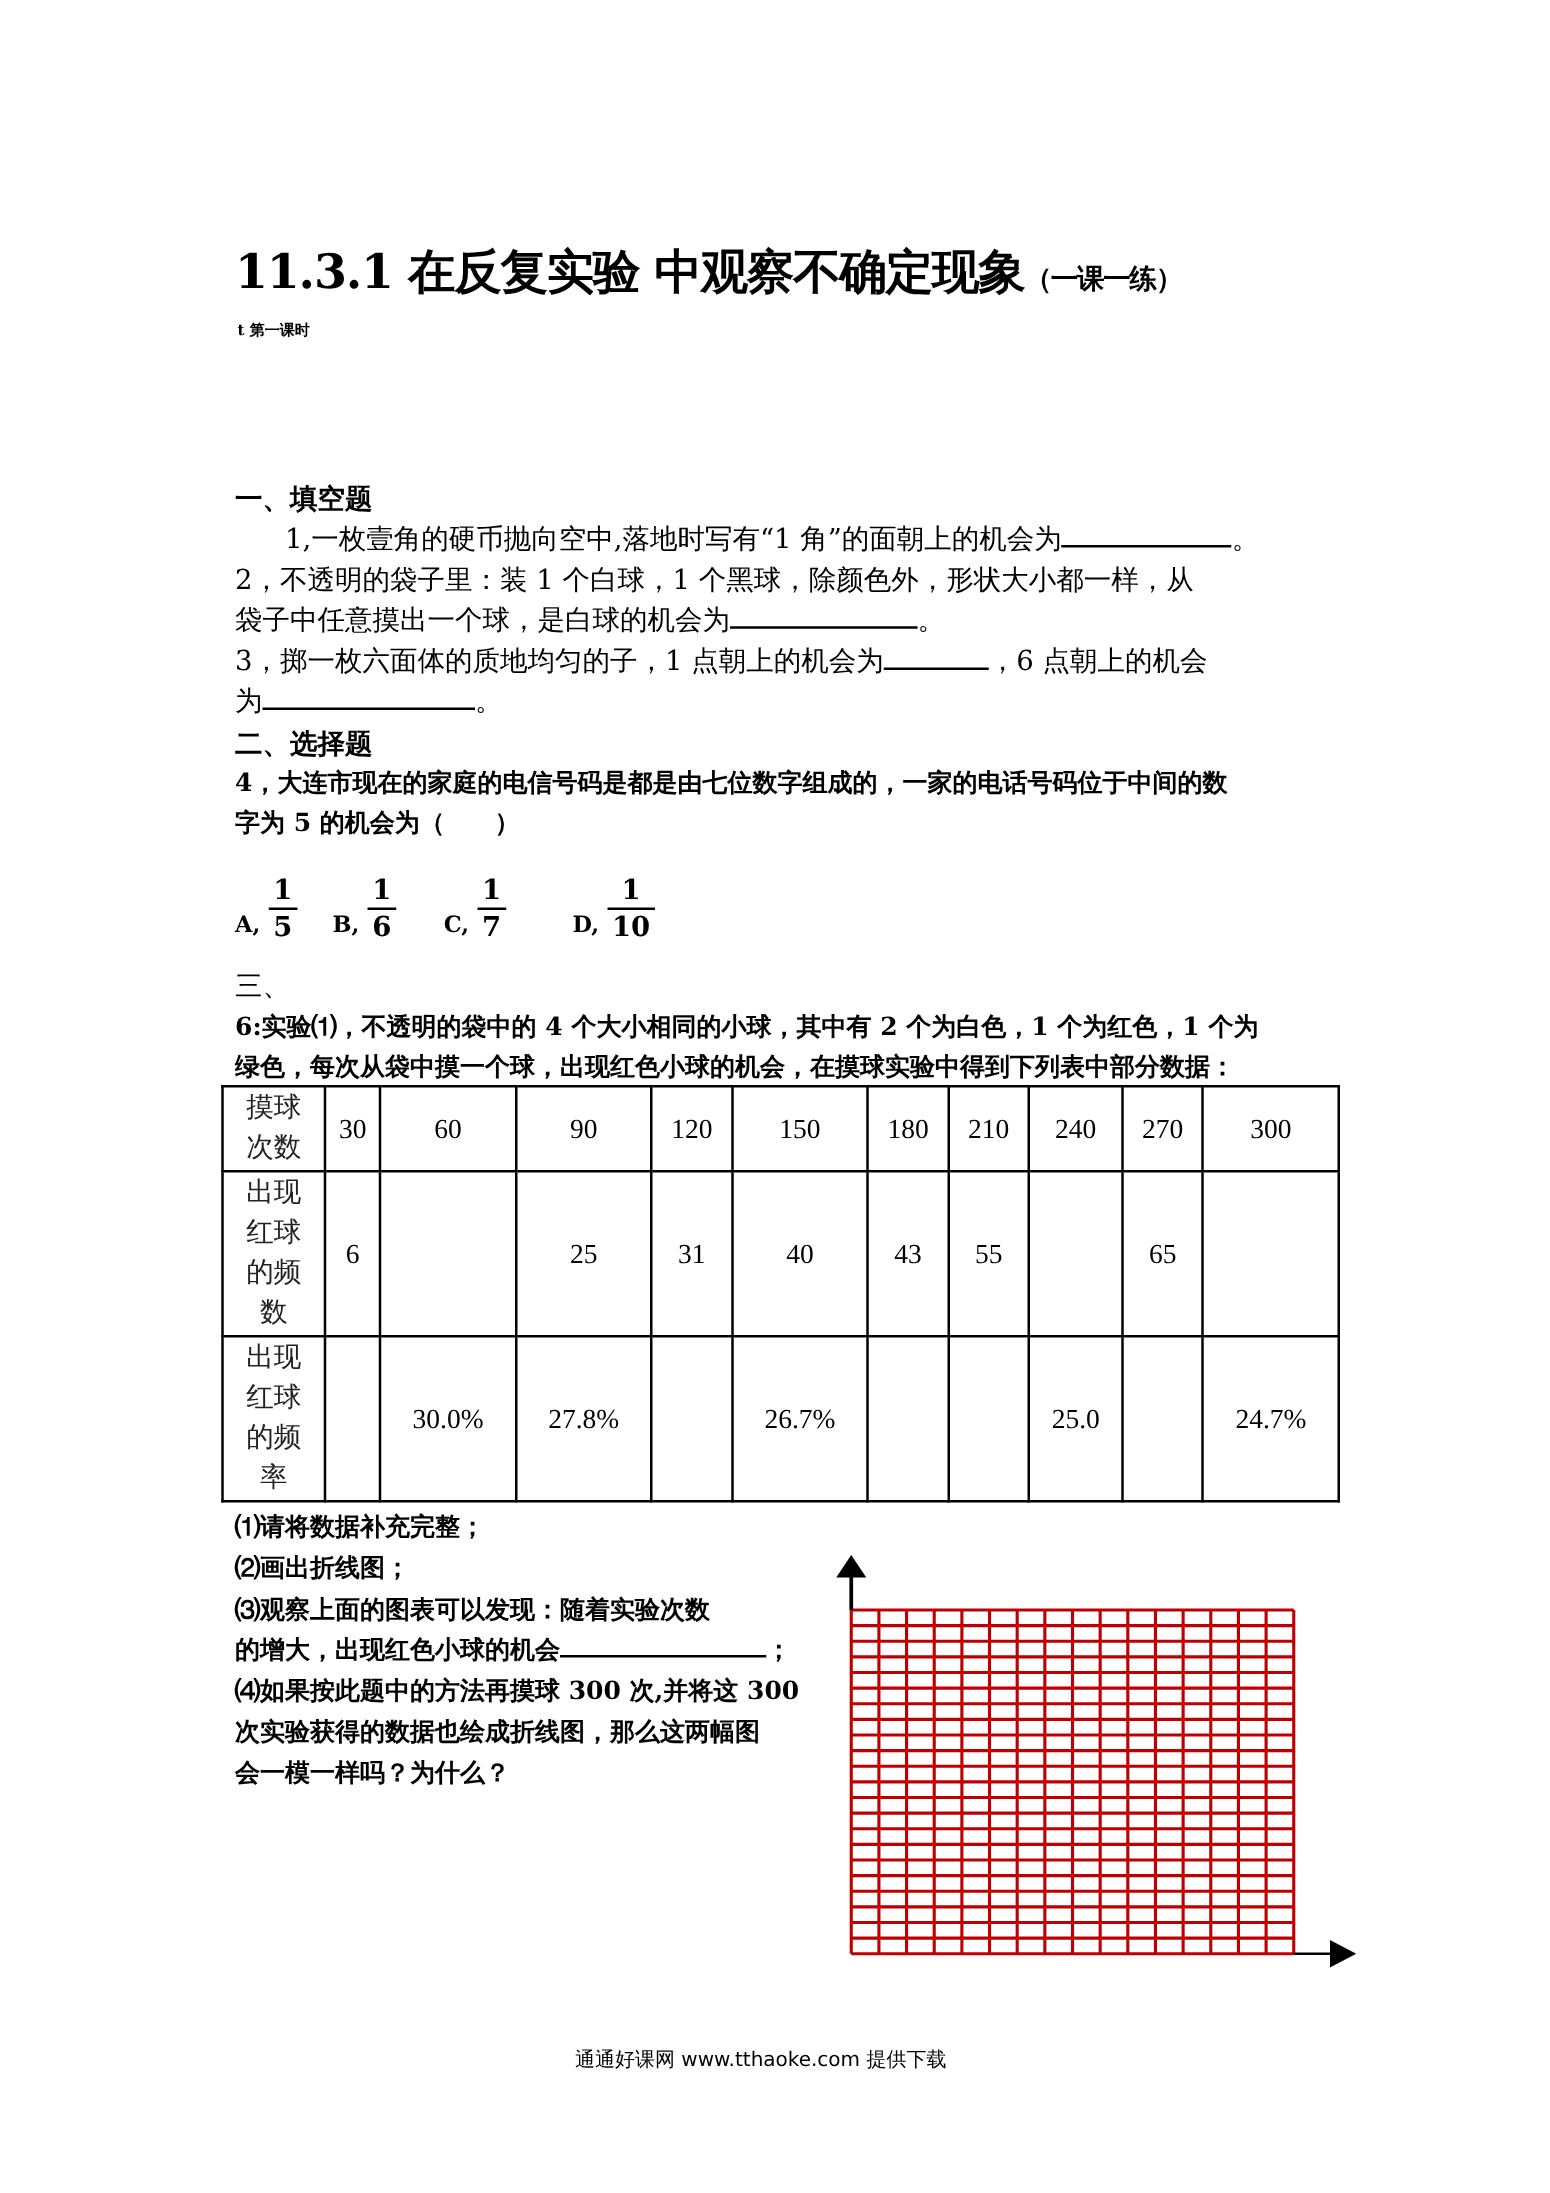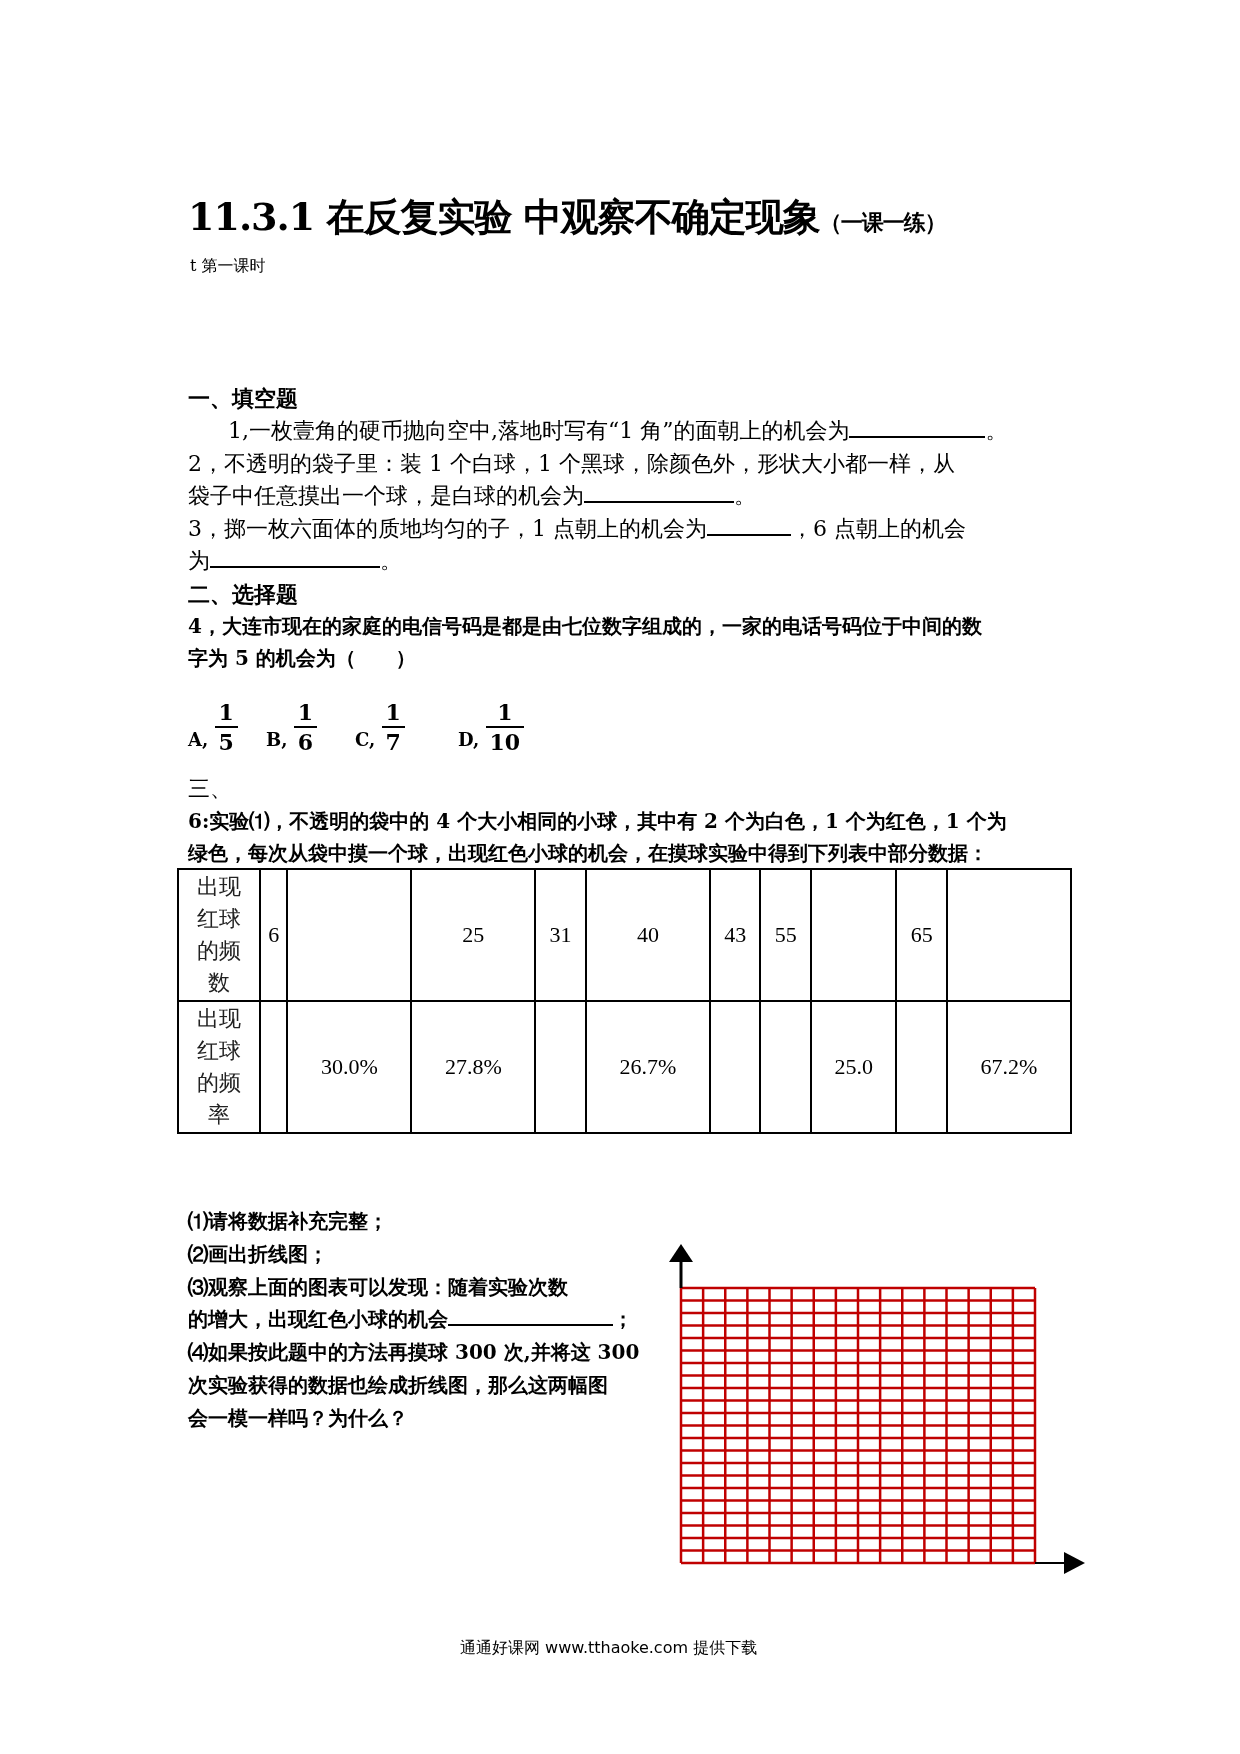--- a/index.html
+++ b/index.html
@@ -1,21 +1,21 @@
 <!DOCTYPE html>
 <html><head>
 <meta charset="utf-8">
 <style>
   html, body { margin:0; padding:0; background:#fff; }
   body { width:1240px; height:1754px; position:relative; overflow:hidden;
          font-family:"DejaVu Serif", serif; color:#000; }
   .abs { position:absolute; }
   .title { left:188px; top:192px; font-size:38px; font-weight:bold; font-family:"DejaVu Serif", serif; white-space:nowrap; letter-spacing:-1px;}
   .title .sub { font-size:22px; font-weight:bold; }
-  .lesson { left:190px; top:256px; font-size:16px; font-weight:normal; }
+  .lesson { left:190px; top:256px; font-size:12px; font-weight:bold; }
   .h2 { font-size:22px; font-weight:bold; }
   .line { font-size:22px; white-space:nowrap; }
   .bold { font-weight:bold; font-size:20px; }
   .blank { display:inline-block; border-bottom:2px solid #000; vertical-align:baseline; height:1px; }
   .frac { display:inline-block; text-align:center; vertical-align:middle; font-size:22px; line-height:28px; }
   .frac .num { display:block; border-bottom:2px solid #000; padding:0 4px; }
   .frac .den { display:block; padding:0 4px; }
   .opt { position:absolute; top:712px; font-size:18px; font-weight:bold; }
   table.data { position:absolute; left:177px; top:868px; width:895px; border-collapse:collapse; font-size:22px; font-family:"Liberation Serif", serif; }
   table.data td { border:2px solid #000; text-align:center; vertical-align:middle; padding:0; }
@@ -67,20 +67,33 @@
   <span>D,</span>
   <span class="frac" style="position:relative;top:-14px;"><span class="num">1</span><span class="den">10</span></span>
 </div>
 
 <div class="abs h2" style="left:188px;top:774px;font-weight:normal;">三、</div>
 <div class="abs bold line" style="left:188px;top:808px;">6:实验⑴，不透明的袋中的 4 个大小相同的小球，其中有 2 个为白色，1 个为红色，1 个为</div>
 <div class="abs bold line" style="left:188px;top:840px;">绿色，每次从袋中摸一个球，出现红色小球的机会，在摸球实验中得到下列表中部分数据：</div>
 
 <table class="data">
   <tbody>
+      <tr class="r1">
+    <td class="hdr"><span>摸球</span><br><span>次数</span></td>
+    <td>30</td>
+    <td>60</td>
+    <td>90</td>
+    <td>120</td>
+    <td>150</td>
+    <td>180</td>
+    <td>210</td>
+    <td>240</td>
+    <td>270</td>
+    <td>300</td>
+  </tr>
   <tr class="r2">
     <td class="hdr"><span>出现</span><br><span>红球</span><br><span>的频</span><br><span>数</span></td>
     <td>6</td>
     <td></td>
     <td>25</td>
     <td>31</td>
     <td>40</td>
     <td>43</td>
     <td>55</td>
     <td></td>
@@ -91,21 +104,21 @@
     <td class="hdr"><span>出现</span><br><span>红球</span><br><span>的频</span><br><span>率</span></td>
     <td></td>
     <td>30.0%</td>
     <td>27.8%</td>
     <td></td>
     <td>26.7%</td>
     <td></td>
     <td></td>
     <td>25.0</td>
     <td></td>
-    <td>67.2%</td>
+    <td>24.7%</td>
   </tr>
 </tbody>
   </table>
 
 <div class="abs bold line" style="left:188px;top:1208px;">⑴请将数据补充完整；</div>
 <div class="abs bold line" style="left:188px;top:1241px;">⑵画出折线图；</div>
 <div class="abs bold line" style="left:188px;top:1274px;">⑶观察上面的图表可以发现：随着实验次数</div>
 <div class="abs bold line" style="left:188px;top:1306px;">
   <span>的增大，出现红色小球的机会</span><span class="blank" style="width:165px;"></span><span>；</span>
 </div>

